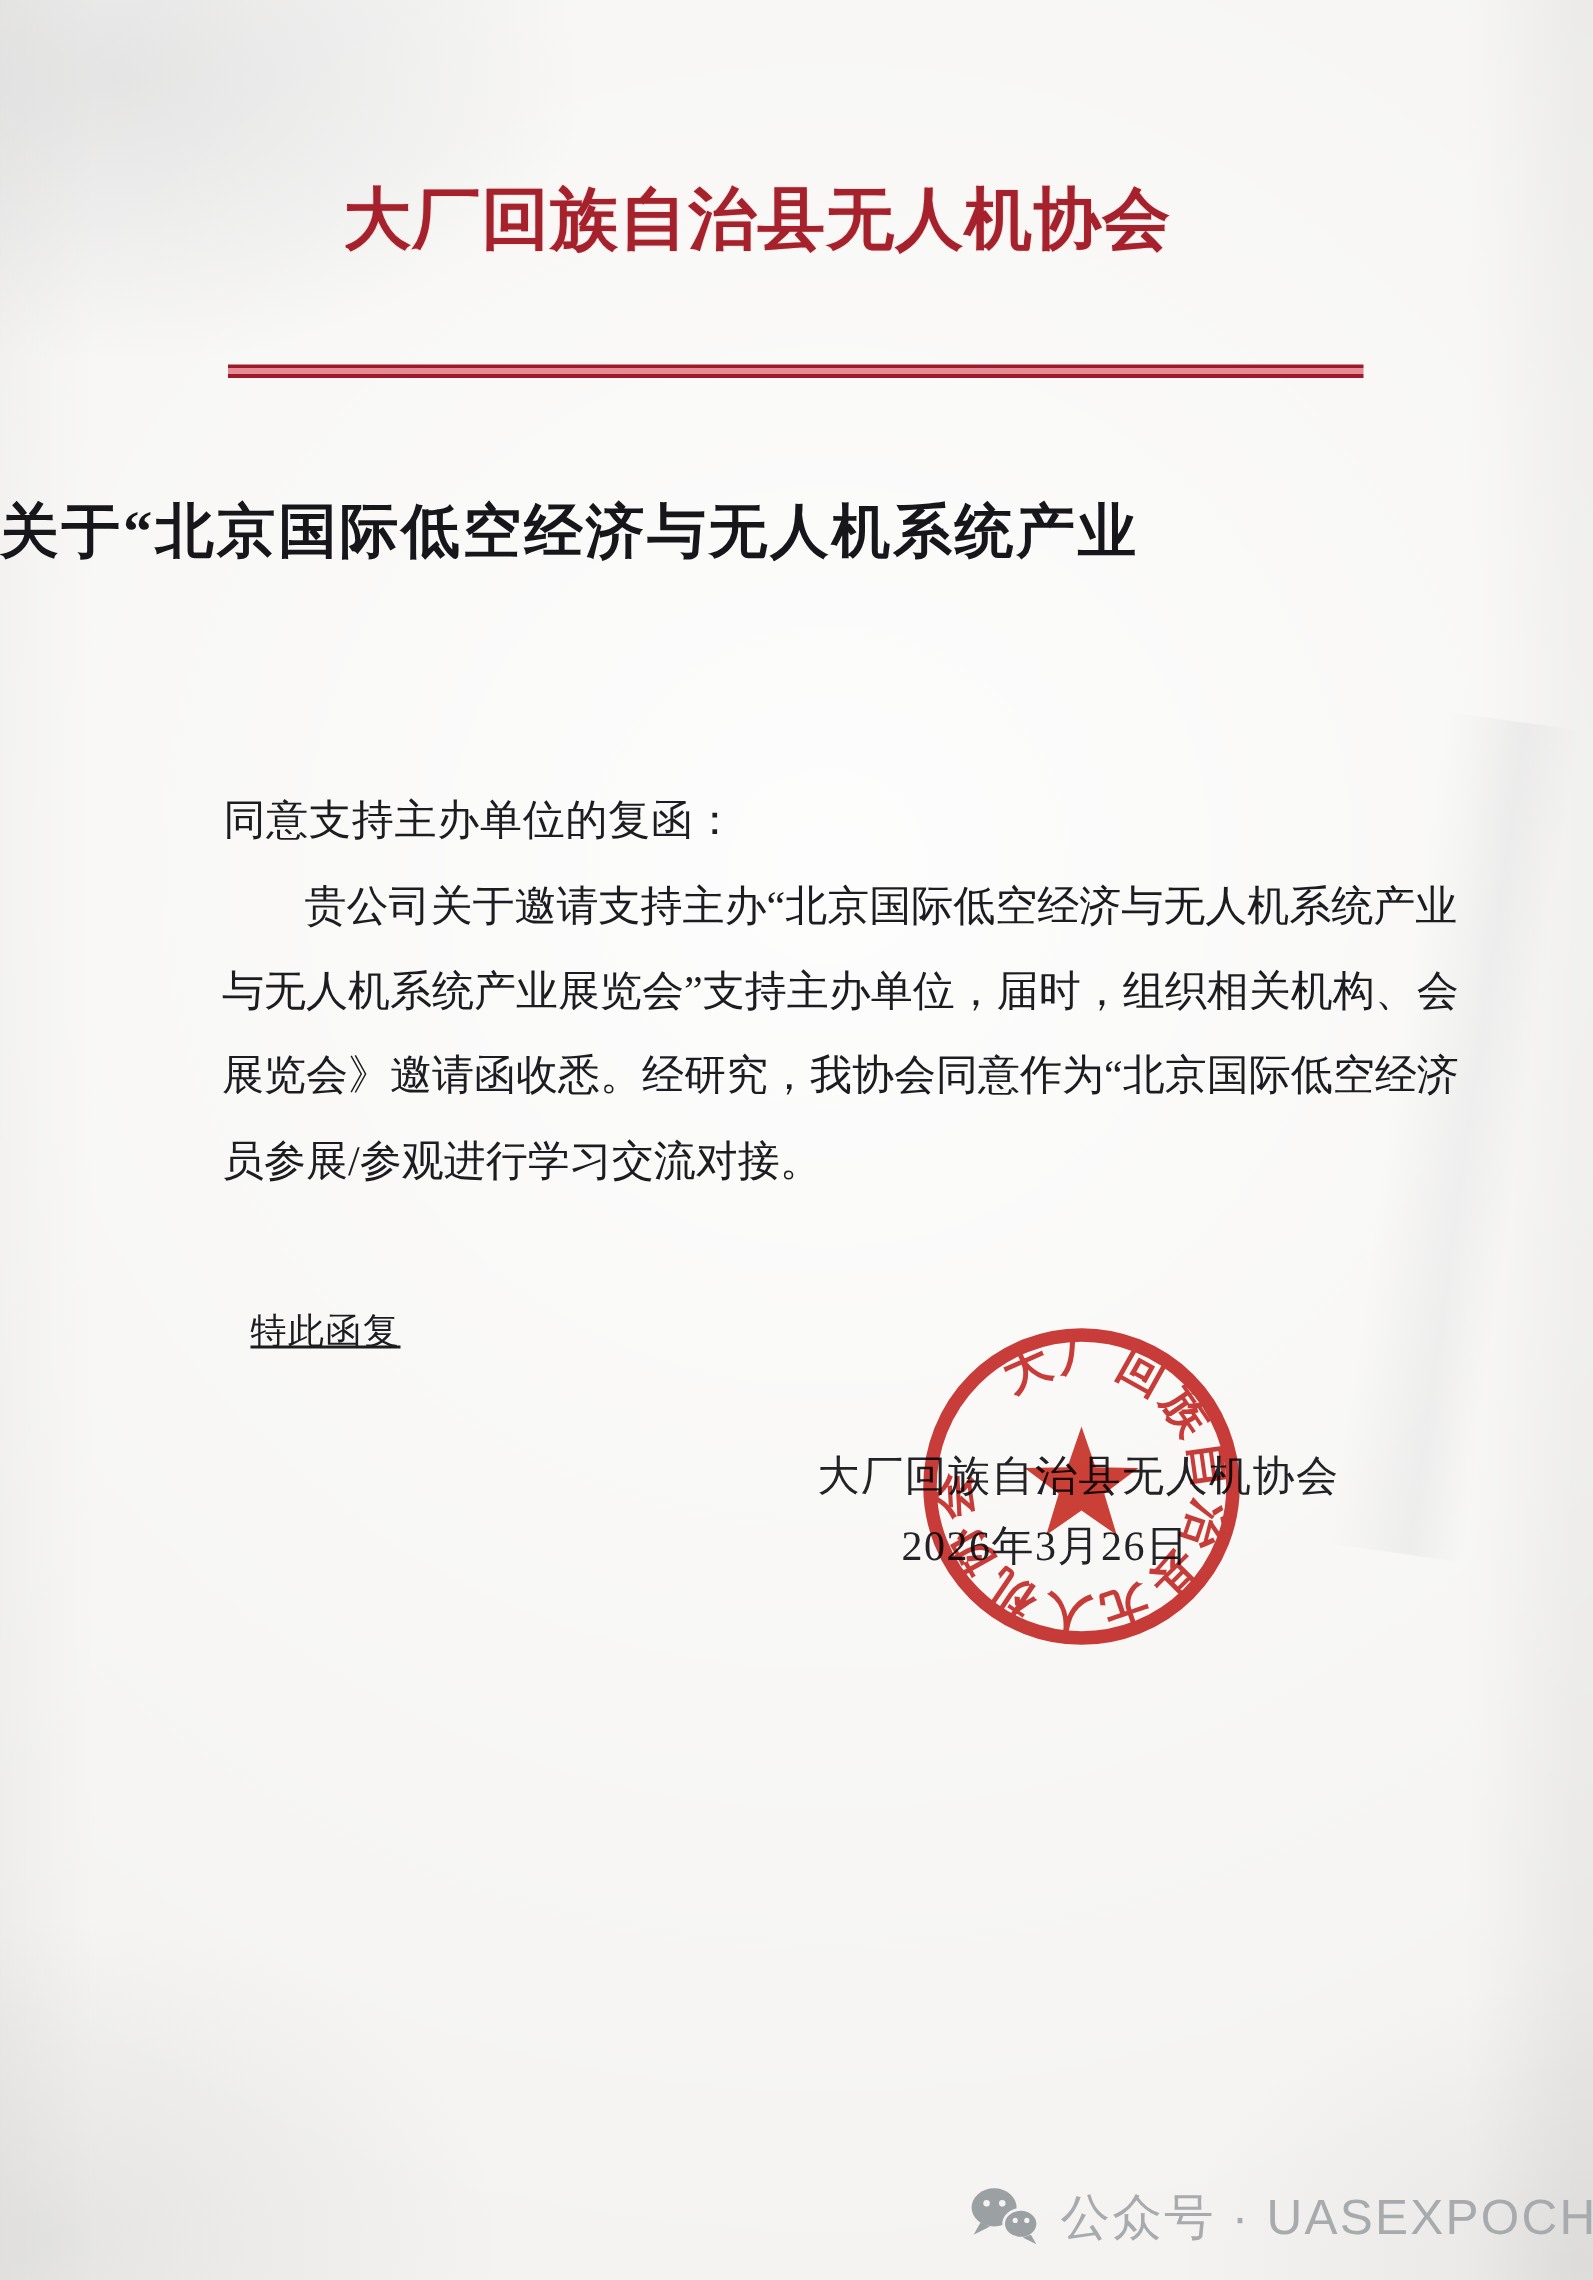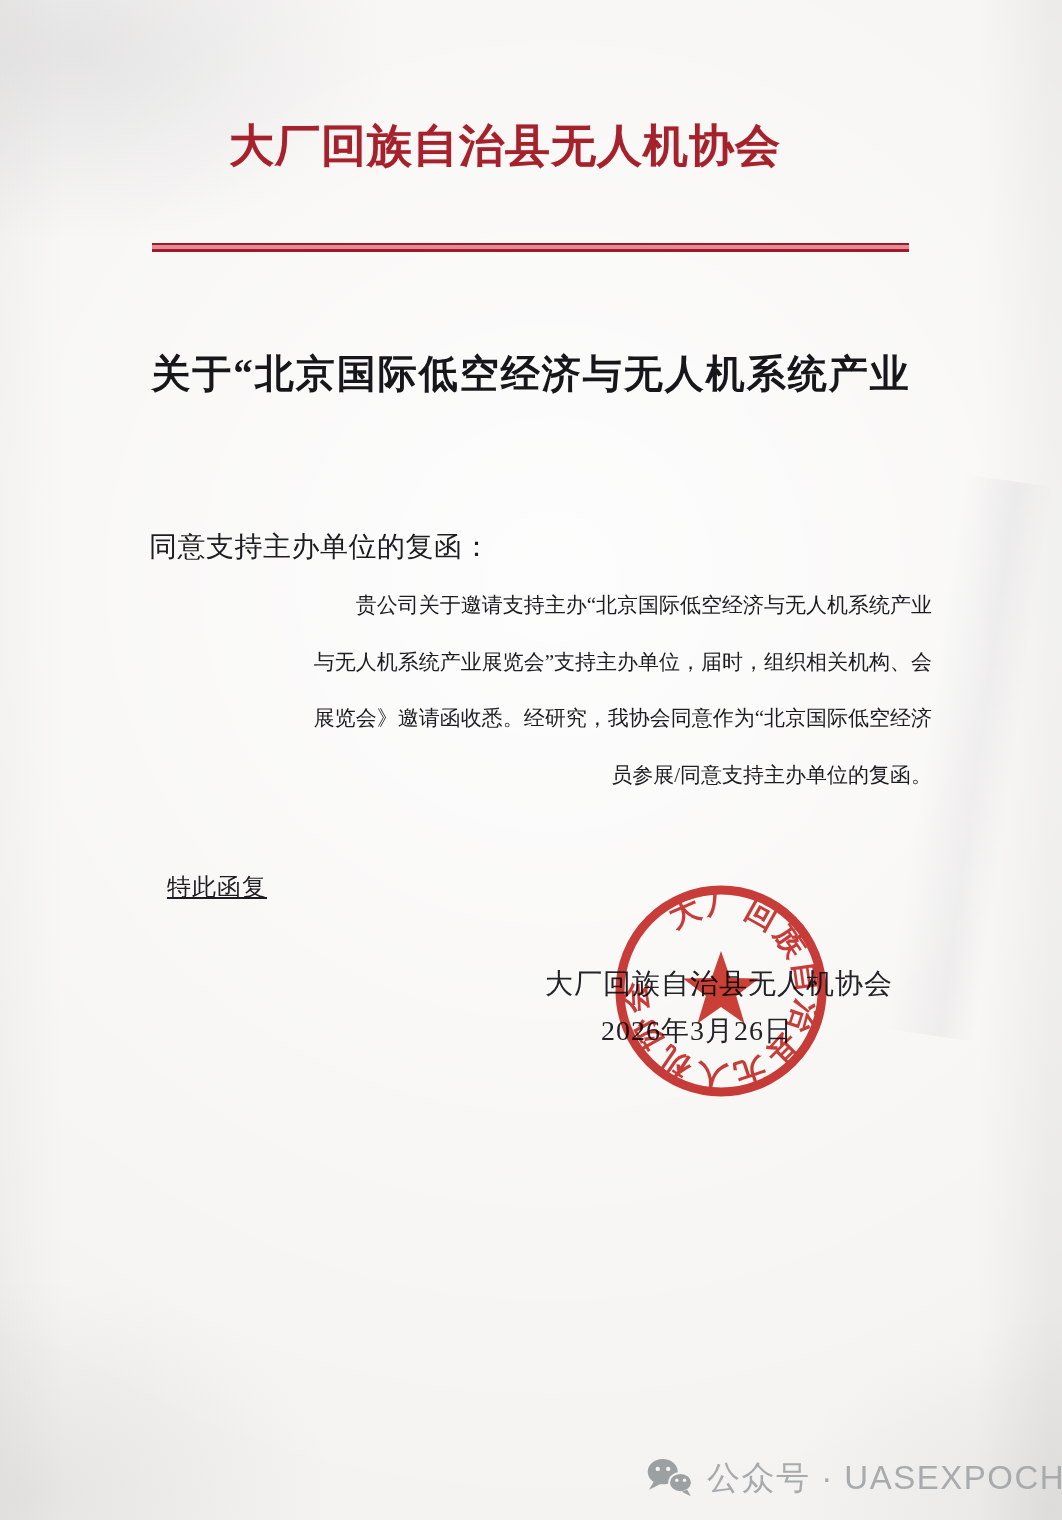--- a/index.html
+++ b/index.html
@@ -32,35 +32,35 @@
     text-align:center;
     font-size:45px;font-weight:700;letter-spacing:1px;
     color:#a5212b;
     text-shadow:0 0 1px rgba(165,33,43,.35);
   }
   .divider{
     position:absolute;left:152px;top:243px;width:757px;height:9px;
     background:linear-gradient(180deg,#9d1b29 0,#9d1b29 2px,#e48b96 2px,#e48b96 6px,#9d1b29 6px,#9d1b29 9px);
   }
   .doc-title{
-    position:absolute;top:337px;left:0;right:0;
-    text-align:center;
+    position:absolute;top:318px;left:0;right:0;
+    text-align:left;
     font-size:39px;font-weight:700;letter-spacing:2px;line-height:73px;
     color:#17161a;
   }
   .recipient{
     position:absolute;left:149px;top:528px;
     font-size:28px;color:#1d1c20;letter-spacing:.5px;
   }
   .body-text{
     position:absolute;left:148px;top:577px;width:784px;
   }
   .body-text .line{
-    font-size:21px;color:#1d1c20;line-height:56.5px;
-    letter-spacing:0;white-space:nowrap;text-align:right;
+    font-size:28px;color:#1d1c20;line-height:56.5px;
+    letter-spacing:0;white-space:nowrap;
   }
   .body-text .line.first{text-indent:55px;}
   .closing{
     position:absolute;left:167px;top:871px;
     font-size:24px;color:#1d1c20;letter-spacing:1px;text-decoration:underline;
   }
   .signature{
     position:absolute;left:545px;top:965px;
     font-size:28px;color:#232226;letter-spacing:1px;
   }
@@ -103,21 +103,21 @@
   <div class="doc-title">
     <div>关于“北京国际低空经济与无人机系统产业</div>
   </div>
 
   <div class="recipient">同意支持主办单位的复函：</div>
 
   <div class="body-text">
     <div class="line first">贵公司关于邀请支持主办“北京国际低空经济与无人机系统产业</div>
     <div class="line">与无人机系统产业展览会”支持主办单位，届时，组织相关机构、会</div>
     <div class="line">展览会》邀请函收悉。经研究，我协会同意作为“北京国际低空经济</div>
-    <div class="line">员参展/同意支持主办单位的复函。</div>
+    <div class="line">员参展/参观进行学习交流对接。</div>
   </div>
 
   <div class="closing">特此函复</div>
 
   <div class="signature">大厂回族自治县无人机协会</div>
   <div class="sig-date">2026年3月26日</div>
 
   <svg class="seal" viewBox="-114 -114 228 228" aria-hidden="true">
     <circle cx="0" cy="0" r="101" fill="none" stroke="#bf2420" stroke-width="9"></circle>
     <path id="sealArc" d="M -48.9,-58.3 A 76,76 0 1 1 -71.4,-26.0" fill="none"></path>

